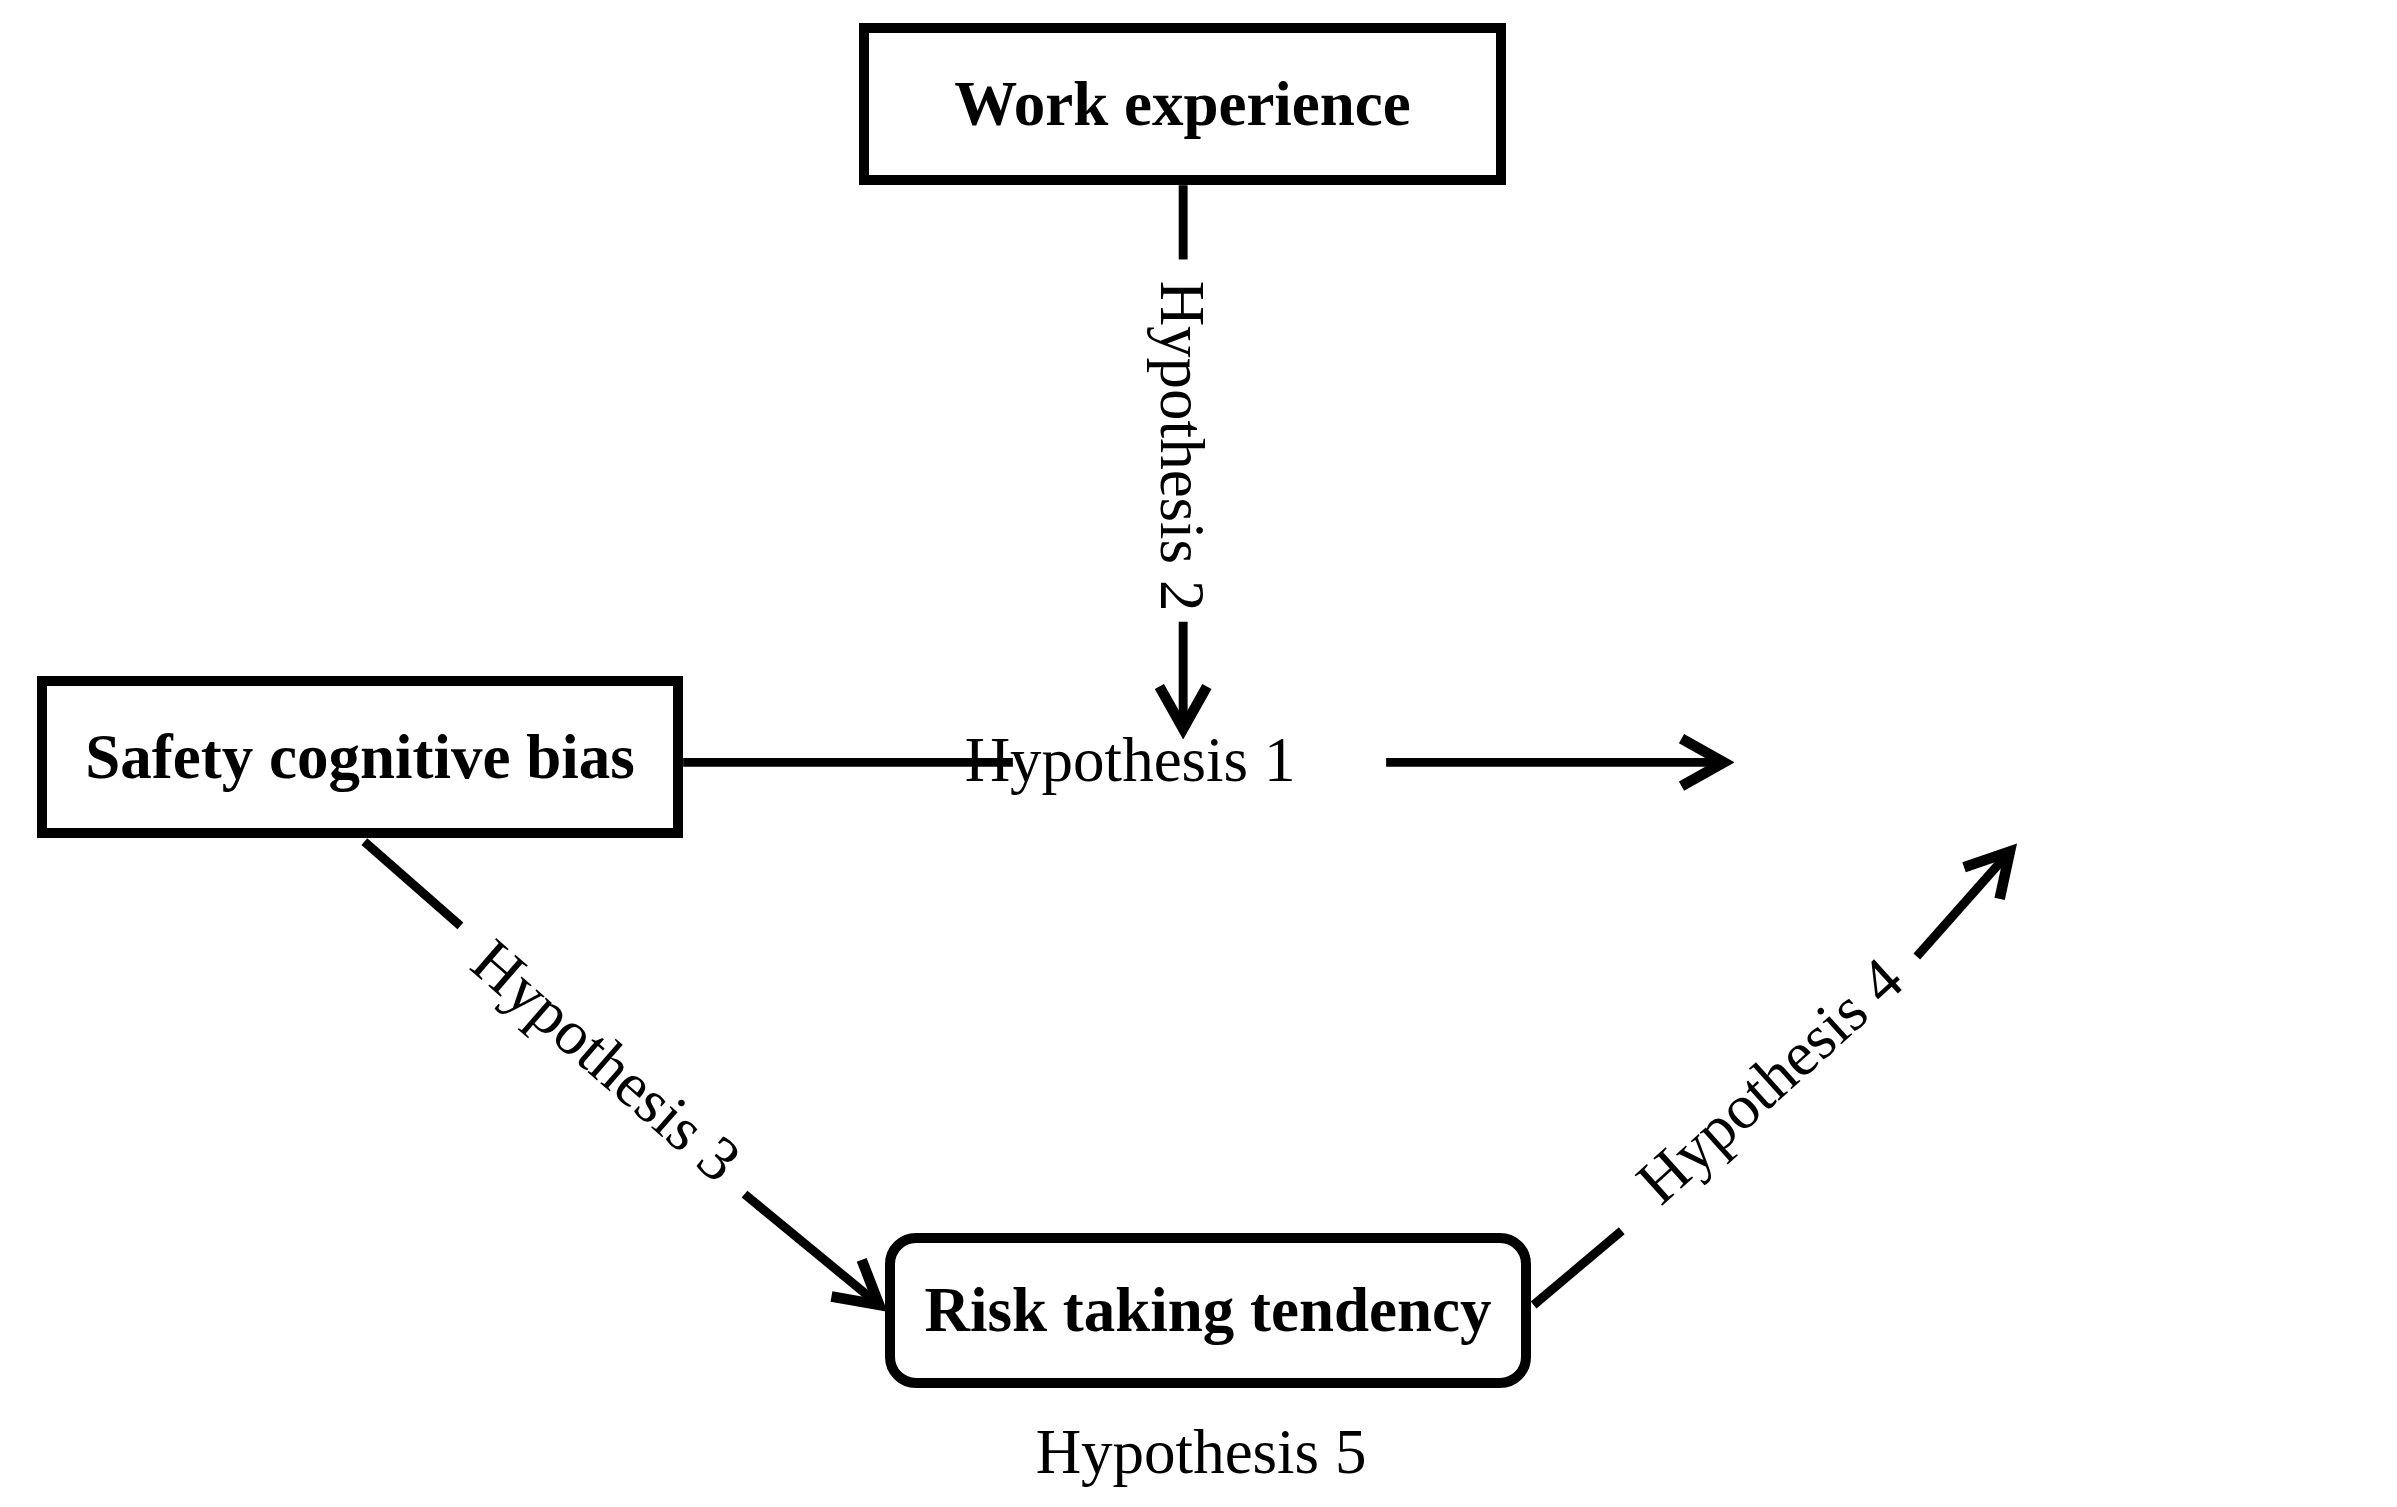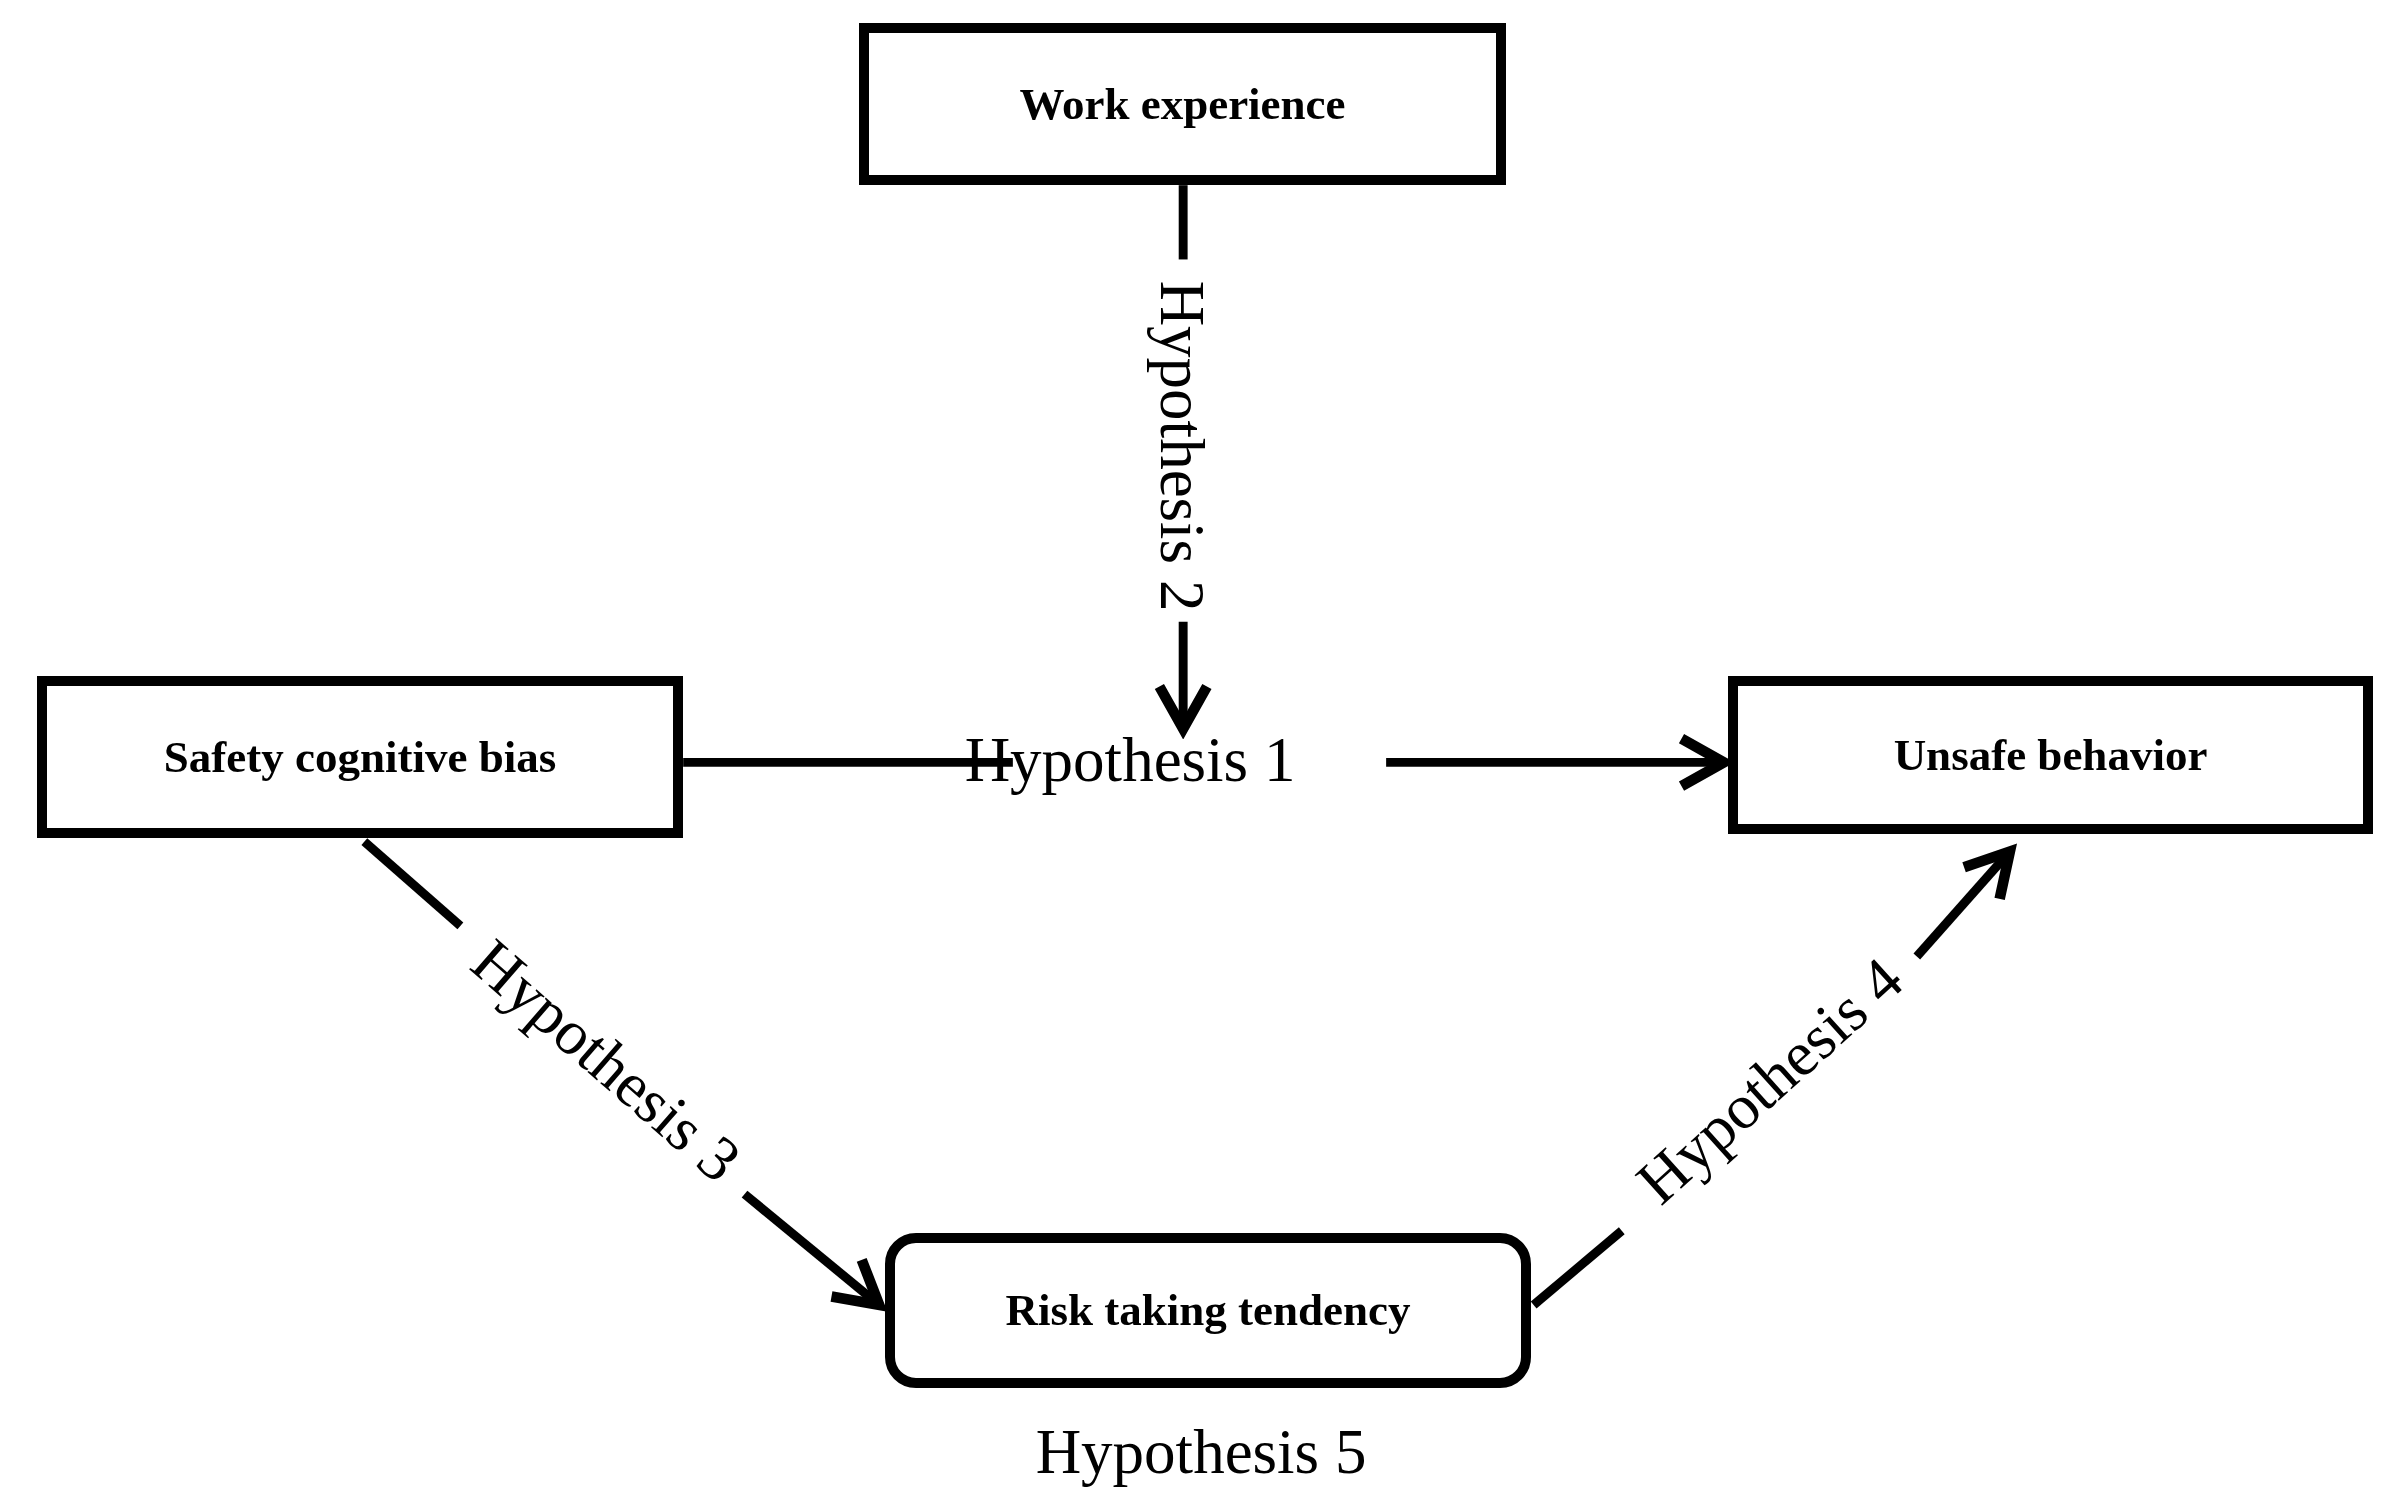--- a/index.html
+++ b/index.html
@@ -20,21 +20,21 @@
   .node {
     position: absolute;
     box-sizing: border-box;
     border: 10px solid #000000;
     background: #ffffff;
     display: flex;
     align-items: center;
     justify-content: center;
     text-align: center;
     font-weight: bold;
-    font-size: 45px;
+    font-size: 63px;
     line-height: 1;
     white-space: nowrap;
   }
   #node-work-experience      { left: 859px;  top: 23px;   width: 647px; height: 162px; }
   #node-safety-cognitive-bias{ left: 37px;   top: 676px;  width: 646px; height: 162px; }
   #node-unsafe-behavior      { left: 1728px; top: 676px;  width: 645px; height: 158px; }
   #node-risk-taking-tendency { left: 885px;  top: 1233px; width: 646px; height: 155px; border-radius: 31px; }
 
   .edge-label {
     position: absolute;
@@ -74,21 +74,20 @@
     <line class="edge-line" x1="752" y1="1206" x2="888" y2="1318" marker-end="url(#ah)"></line>
 
     <line class="edge-line" x1="1549" y1="1318" x2="1638" y2="1243"></line>
     <line class="edge-line" x1="1936" y1="966" x2="2030" y2="860" marker-end="url(#ah)"></line>
   </svg>
 
   <div class="node" id="node-work-experience">Work experience</div>
 
   <div class="node" id="node-safety-cognitive-bias">Safety cognitive bias</div>
 
-  <div class="node" id="node-unsafe-behavior">Unsafe behavior</div>
 
   <div class="node" id="node-risk-taking-tendency">Risk taking tendency</div>
 
   <div class="edge-label" id="label-h1">Hypothesis 1</div>
 
   <div class="edge-label" id="label-h2">Hypothesis 2</div>
 
   <div class="edge-label" id="label-h3">Hypothesis 3</div>
 
   <div class="edge-label" id="label-h4">Hypothesis 4</div>

